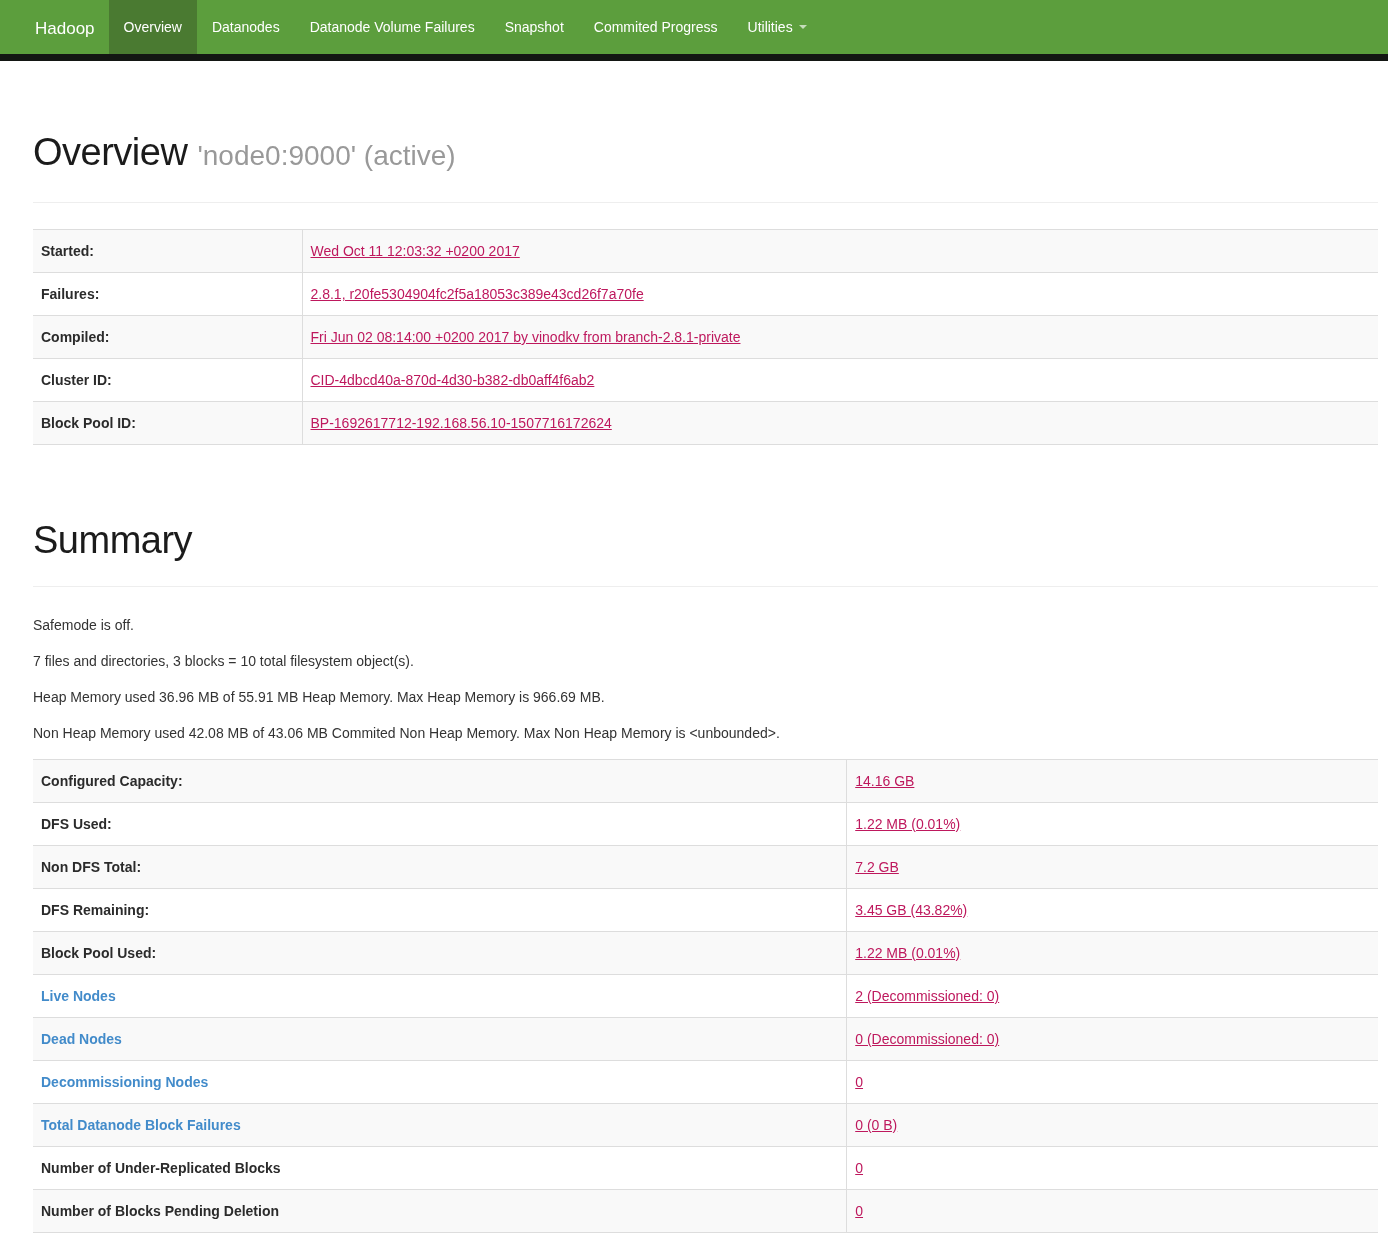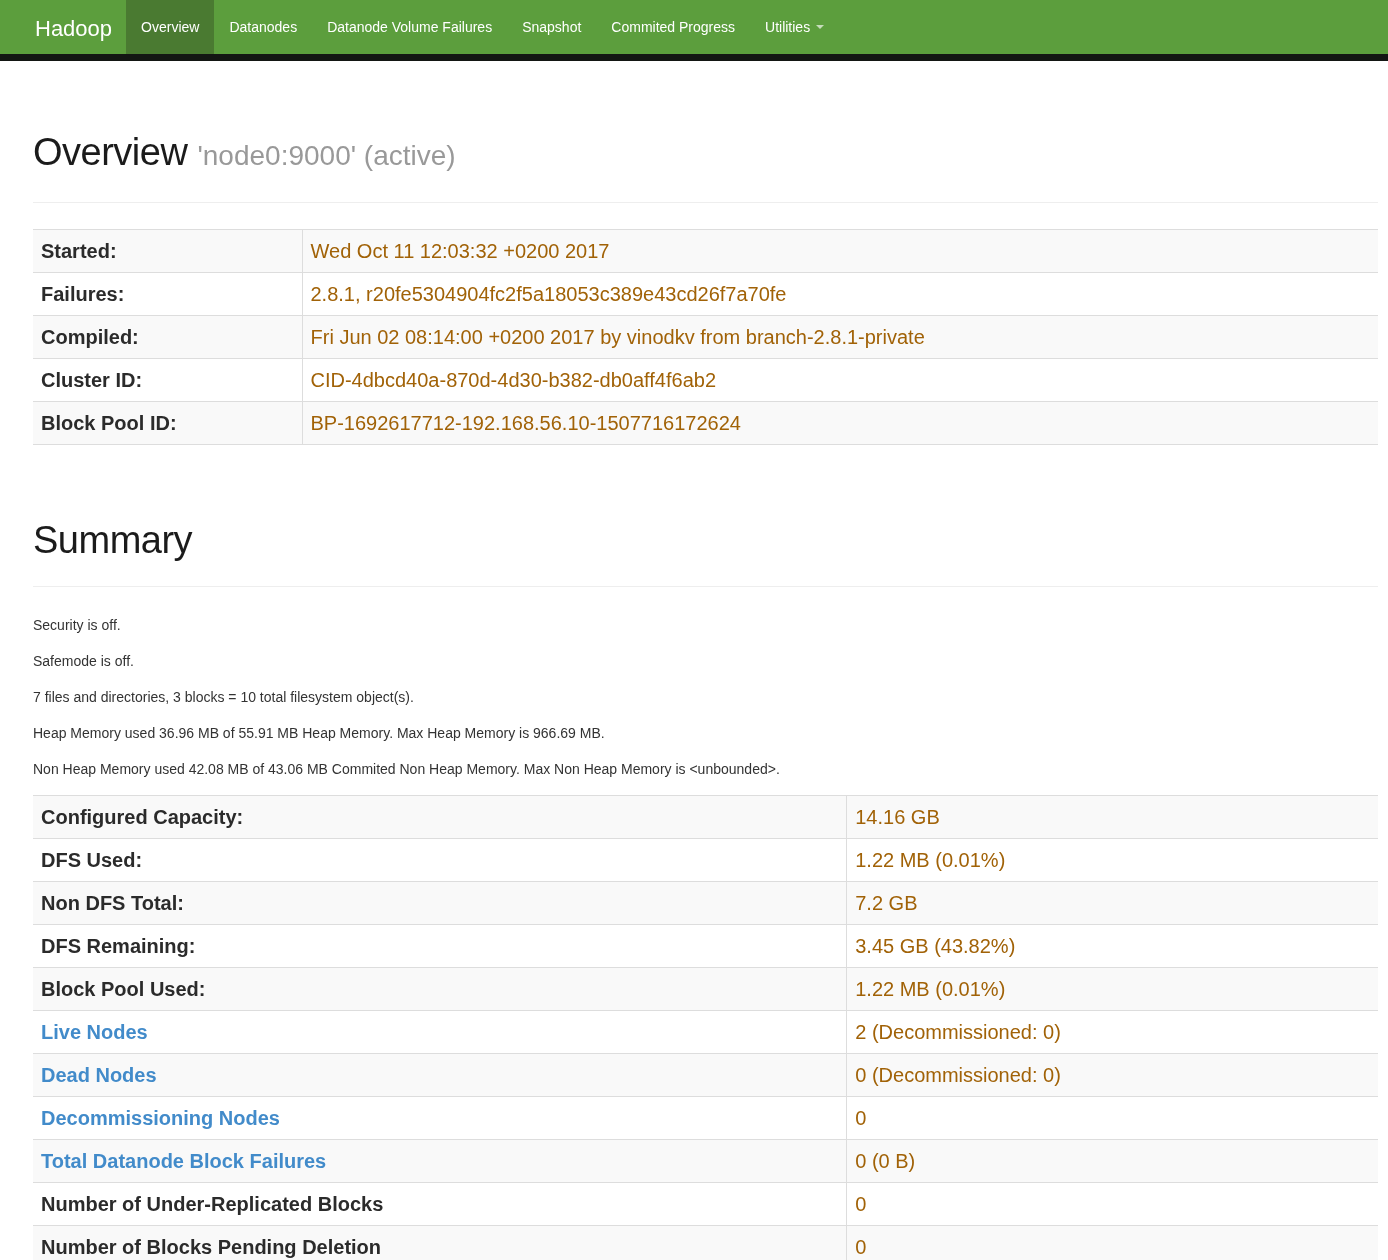--- a/index.html
+++ b/index.html
@@ -19,21 +19,21 @@
     height: 54px;
     background: #5c9e3d;
     display: flex;
     align-items: stretch;
   }
   .navbar-brand {
     display: flex;
     align-items: center;
     padding: 4px 14px 0 35px;
     color: #fff;
-    font-size: 22px;
+    font-size: 17px;
     cursor: pointer;
     text-decoration: none;
   }
   .nav-item {
     display: flex;
     align-items: center;
     padding: 0 15px;
     color: #fff;
     font-size: 14px;
     cursor: pointer;
@@ -85,24 +85,24 @@
     border-collapse: collapse;
     border-bottom: 1px solid #ddd;
   }
   table.data-table th,
   table.data-table td {
     text-align: left;
     vertical-align: top;
     padding: 11px 8px;
     line-height: 20px;
     border-top: 1px solid #ddd;
-    font-size: 20px;
+    font-size: 14px;
   }
   table.data-table th { font-weight: bold; color: #2b2b2b; }
-  table.data-table td { border-left: 1px solid #ddd; color: #a16207; }
+  table.data-table td { border-left: 1px solid #ddd; color: #be185d; text-decoration: underline; }
   table.data-table tbody tr:nth-child(odd) { background: #f9f9f9; }
   table.info-table th    { width: 20%; }
   table.summary-table th { width: 60.5%; }
 
   a.table-link {
     color: #428bca;
     text-decoration: none;
     font-weight: bold;
     cursor: pointer;
   }
@@ -170,21 +170,20 @@
         <td>BP-1692617712-192.168.56.10-1507716172624</td>
       </tr>
     </tbody>
   </table>
 
   <div class="page-header second">
     <h1>Summary</h1>
   </div>
 
   <div class="summary-paragraphs">
-    <p>Security is off.</p>
     <p>Safemode is off.</p>
     <p>7 files and directories, 3 blocks = 10 total filesystem object(s).</p>
     <p>Heap Memory used 36.96 MB of 55.91 MB Heap Memory. Max Heap Memory is 966.69 MB.</p>
     <p>Non Heap Memory used 42.08 MB of 43.06 MB Commited Non Heap Memory. Max Non Heap Memory is &lt;unbounded&gt;.</p>
   </div>
 
   <table class="data-table summary-table">
     <tbody>
       <tr>
         <th>Configured Capacity:</th>

